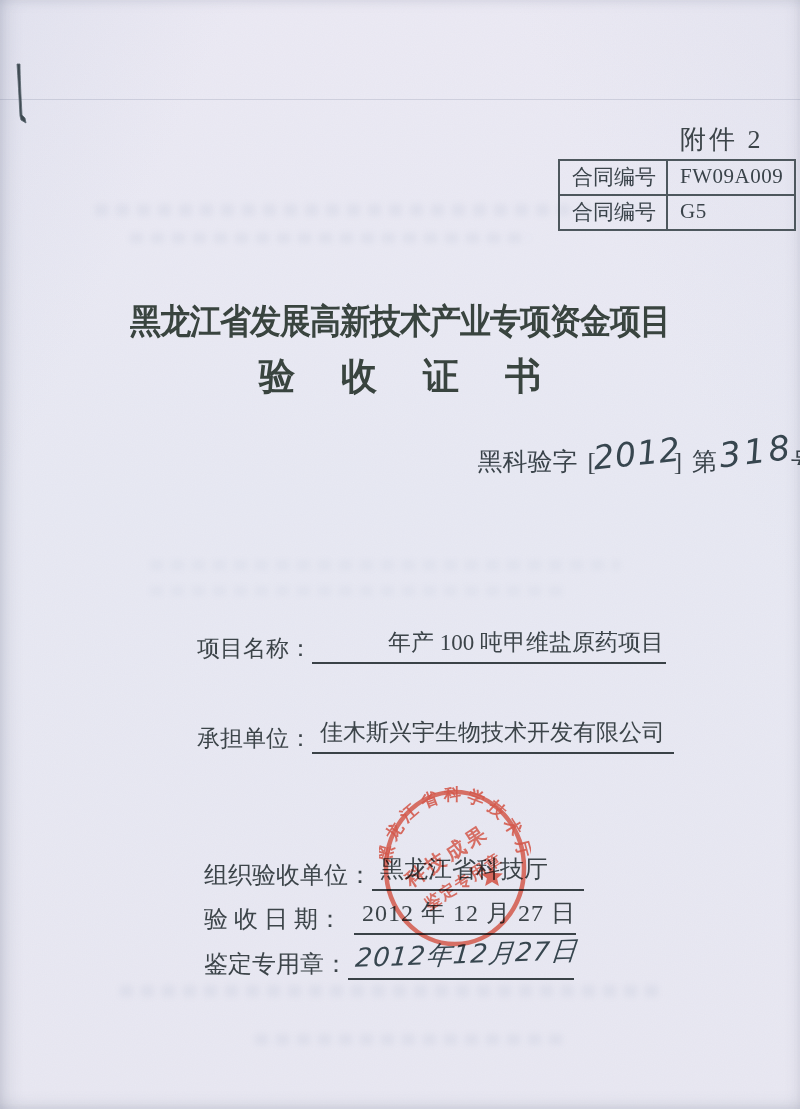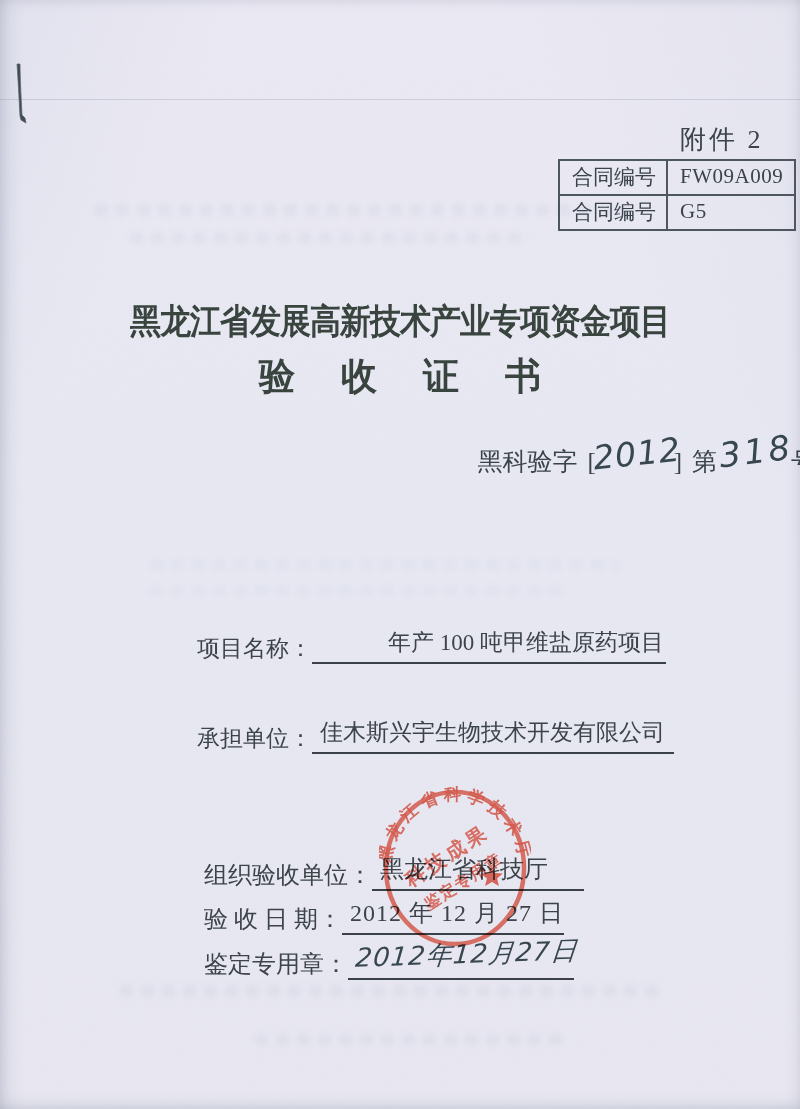--- a/index.html
+++ b/index.html
@@ -79,21 +79,21 @@
     border-bottom:2px solid #3a4247;
     padding:0 2px 4px 8px;
     box-sizing:border-box;
   }
   .f-project{left:176px;top:627px;font-size:23px;}
   .f-project .fld-value{width:354px;text-align:right;}
   .f-undertaker{left:176px;top:717px;font-size:23px;}
   .f-undertaker .fld-value{width:362px;}
   .f-organizer{left:183px;top:853px;font-size:24px;}
   .f-organizer .fld-value{width:212px;}
-  .f-acceptdate{left:183px;top:897px;font-size:24px;}
+  .f-acceptdate{left:183px;top:897px;font-size:24px;gap:12px;}
   .f-acceptdate .fld-value{width:222px;letter-spacing:1px;}
   .f-approvedate{left:183px;top:939px;font-size:24px;}
   .f-approvedate .fld-value{width:226px;}
   .hw-date{
     display:inline-block;font-size:26px;letter-spacing:1px;
     transform:skewX(-7deg) rotate(-2deg);
     position:relative;top:-2px;
   }
 
   .seal{

